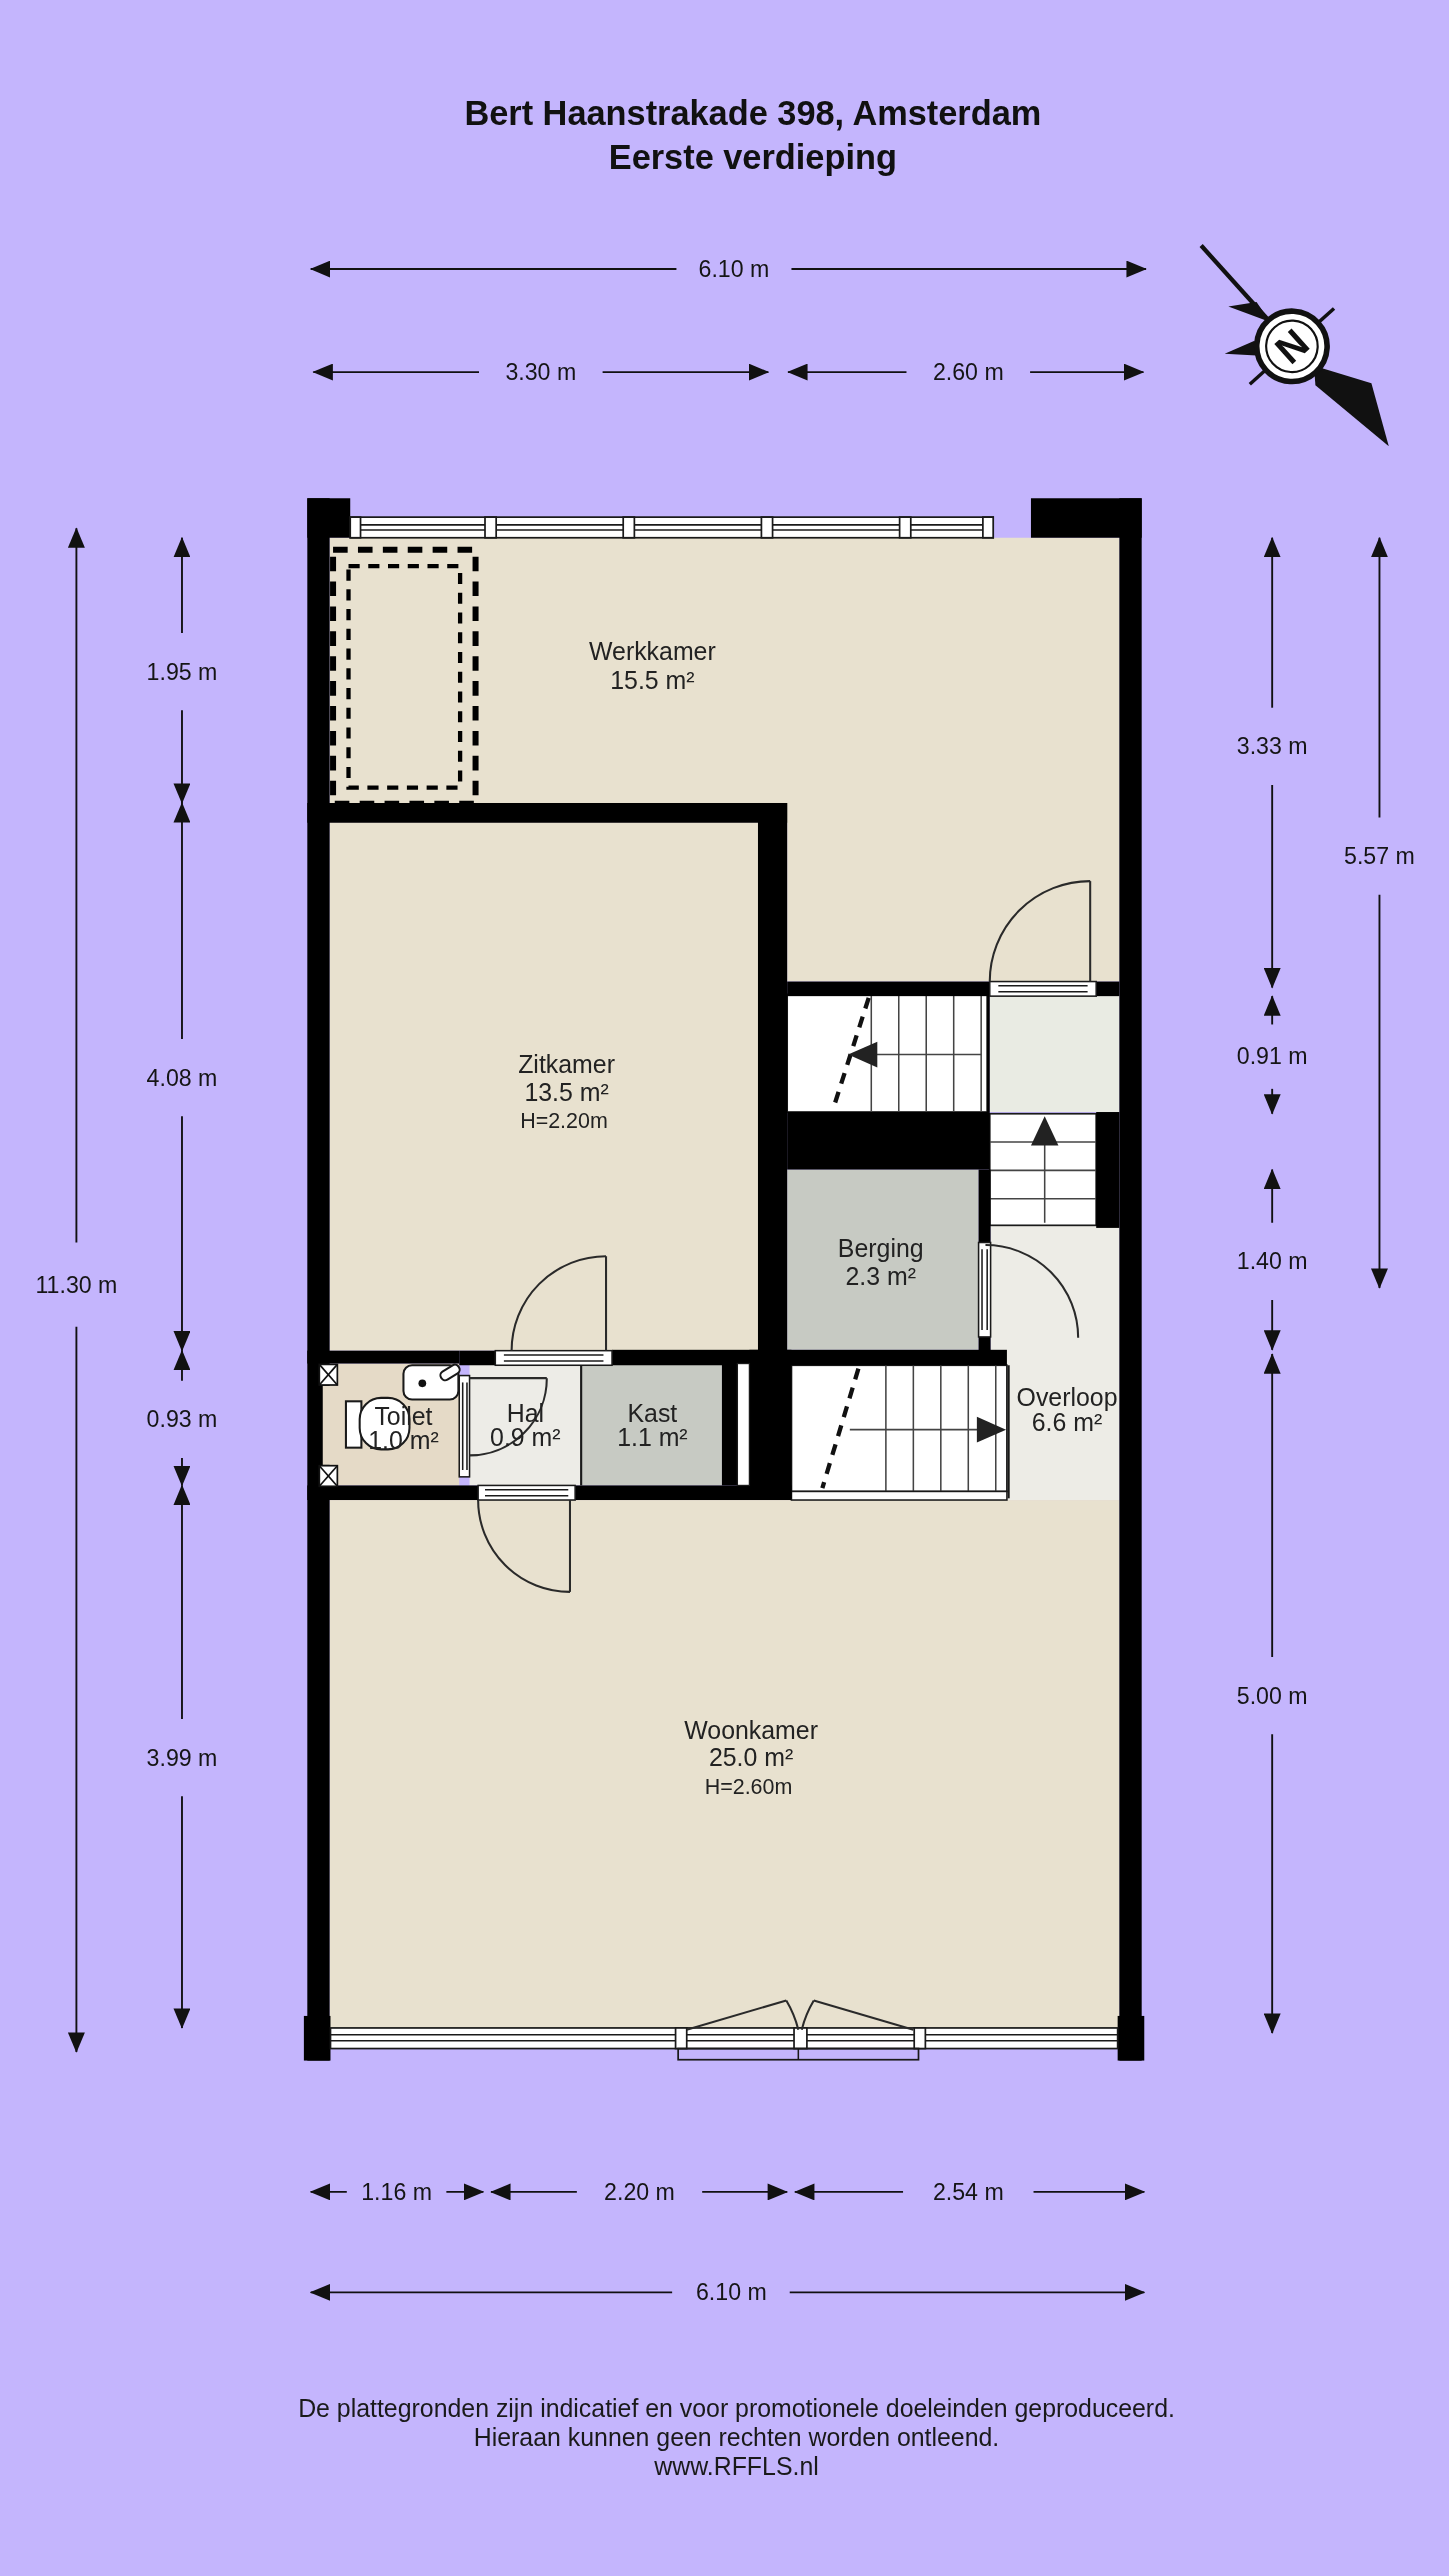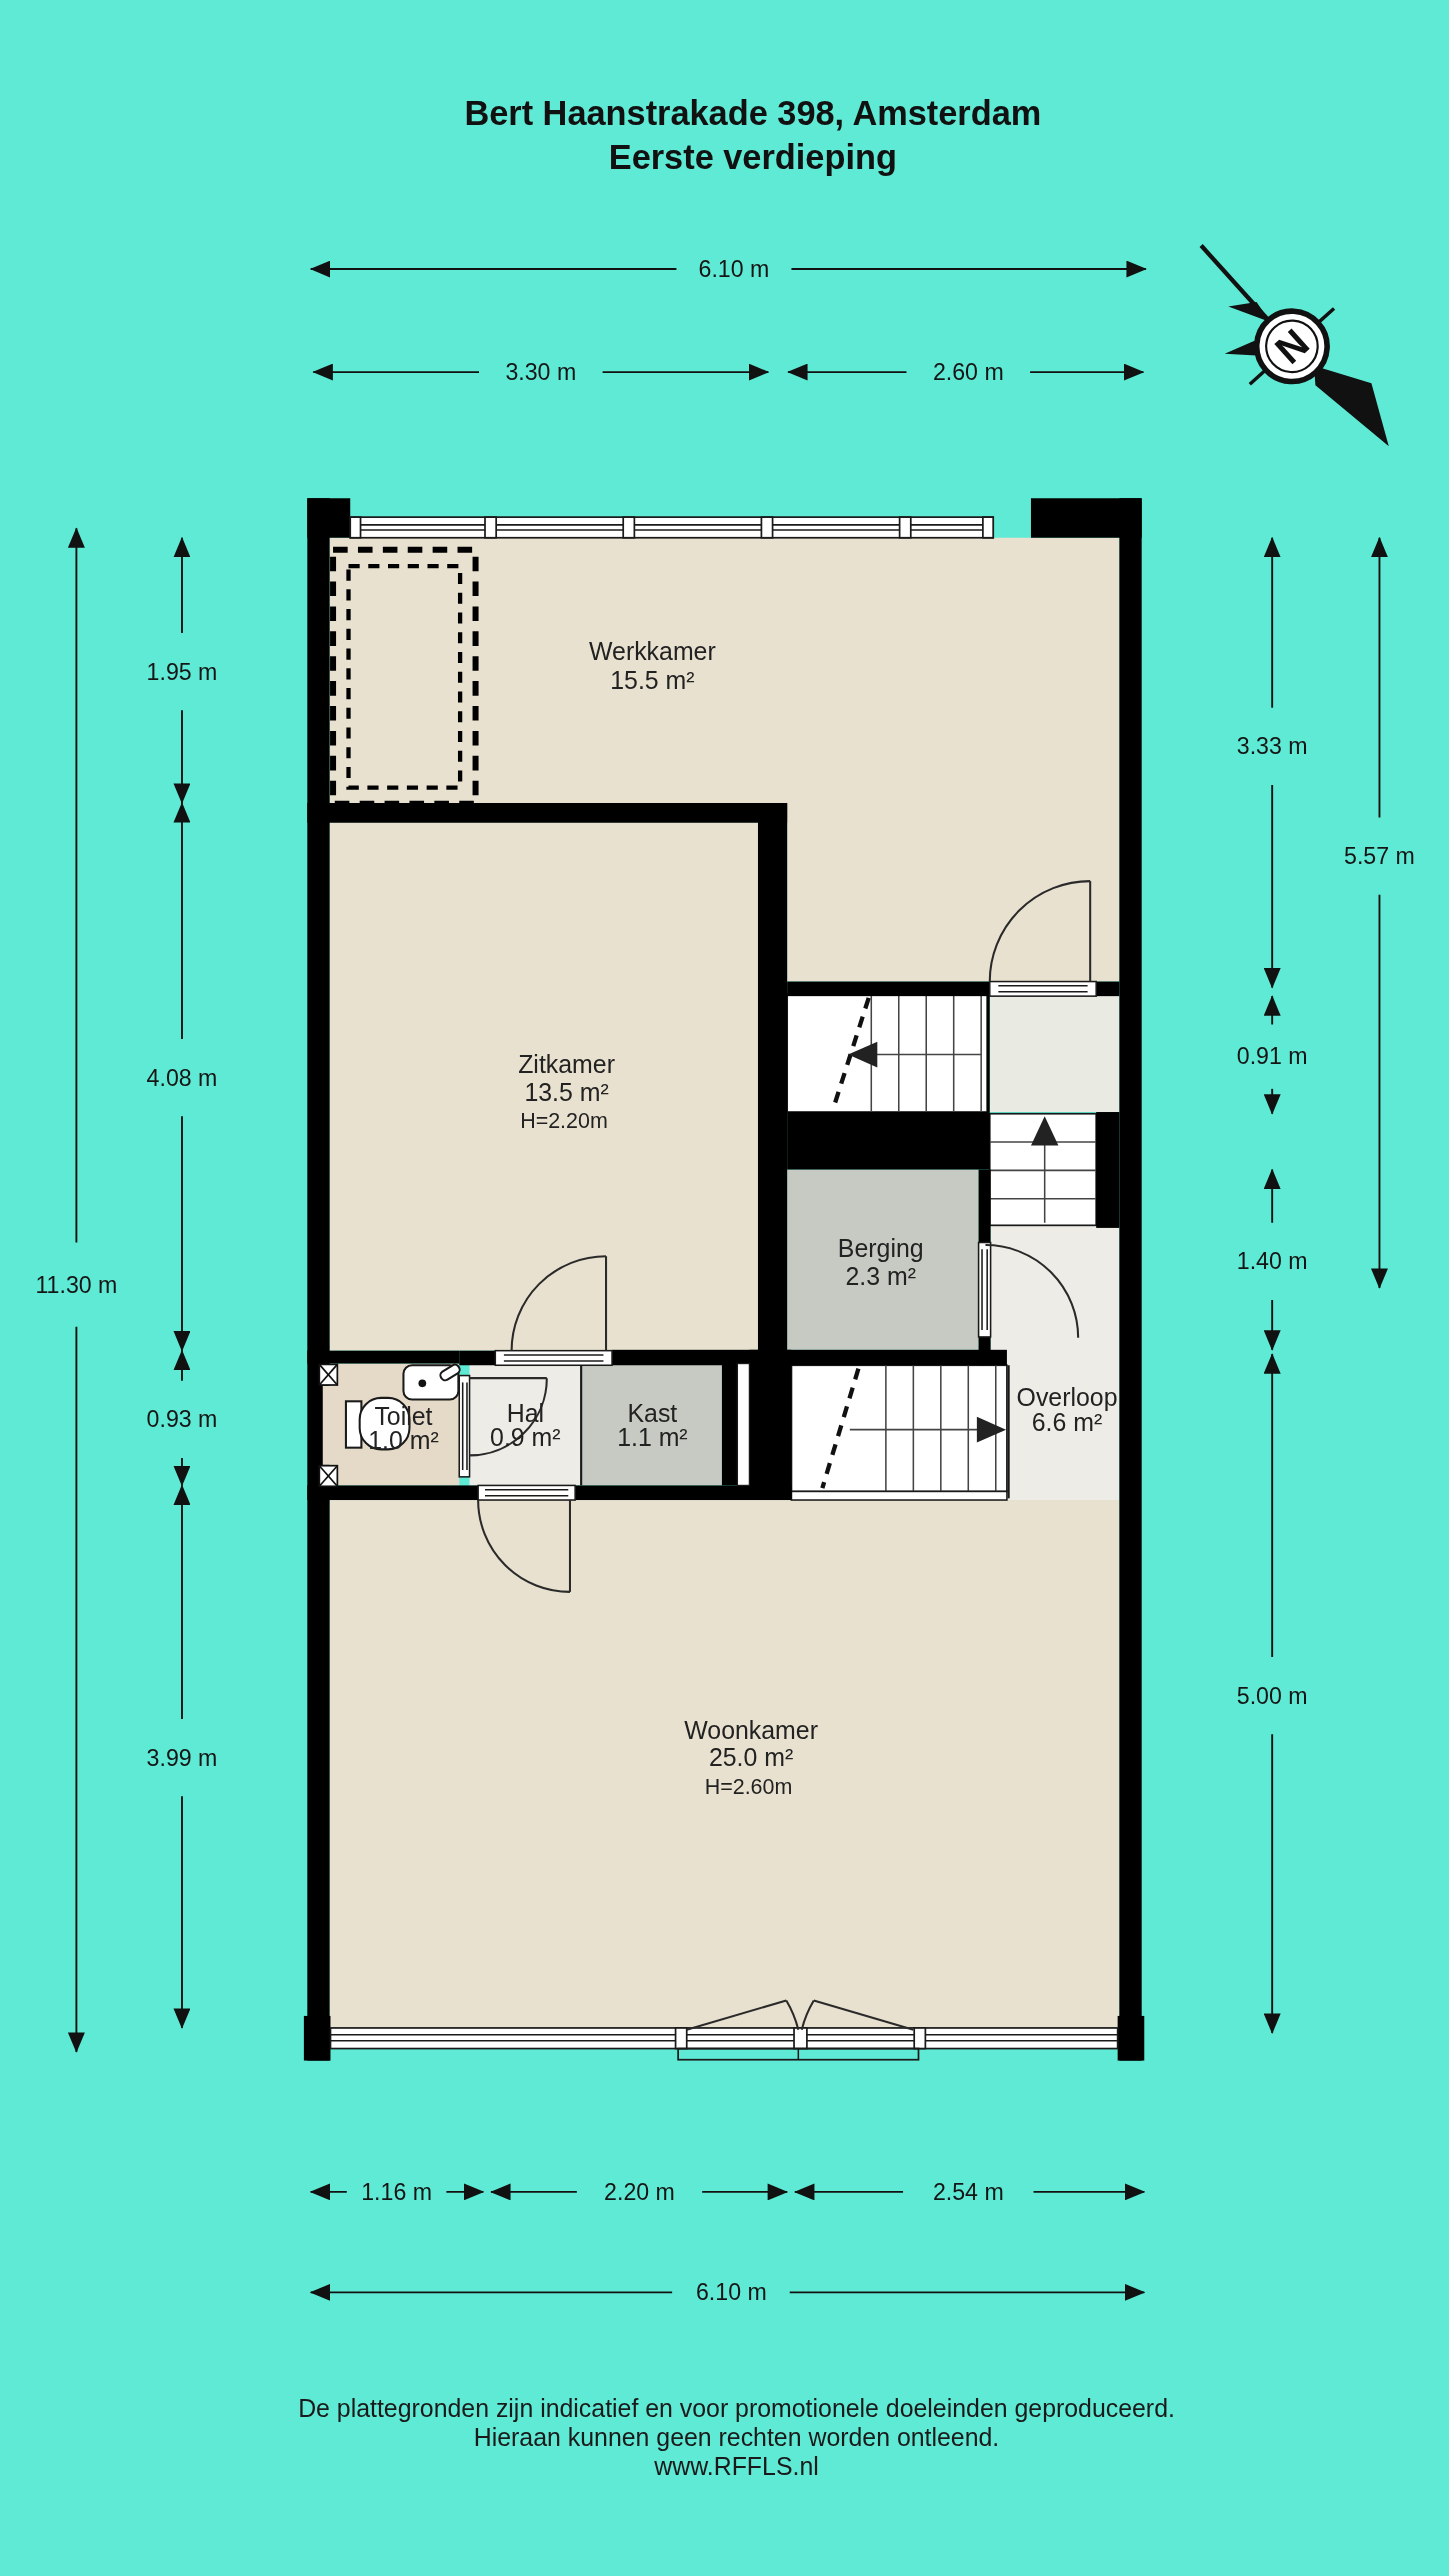--- a/index.html
+++ b/index.html
@@ -1,16 +1,16 @@
 <!DOCTYPE html>
 <html style="font-size:13.7px"><head>
 <meta charset="utf-8">
 <style>
   html,body{margin:0;padding:0;background:#fff;}
-  .page{position:relative;width:1449px;height:2576px;background:#5eead4;
+  .page{position:relative;width:1449px;height:2576px;background:#c4b5fd;
         font-family:"Liberation Sans", sans-serif;}
   svg text{font-family:"Liberation Sans", sans-serif;fill:#1a1a1a;}
   .title-line{font-size:40px;font-weight:bold;fill:#111;}
   .room-name{font-size:29px;fill:#222;}
   .room-area{font-size:29px;fill:#222;}
   .room-h{font-size:25px;fill:#222;}
   .dim-label{font-size:27px;fill:#151515;}
   .footer-line{font-size:29px;fill:#1a1a1a;}
   .compass-n{font-size:46px;font-weight:bold;fill:#111;}
   .wall{fill:#000;}

